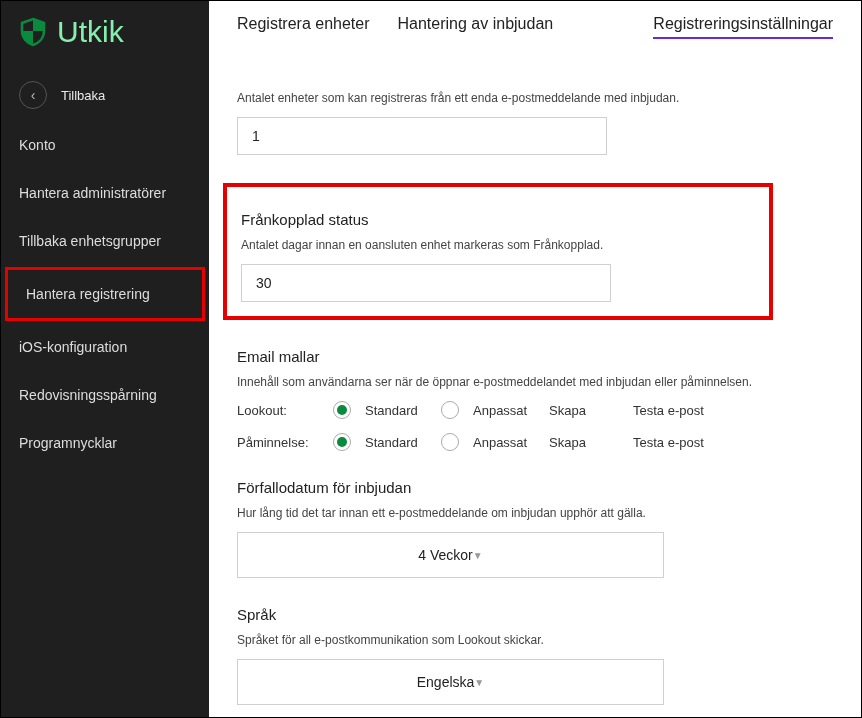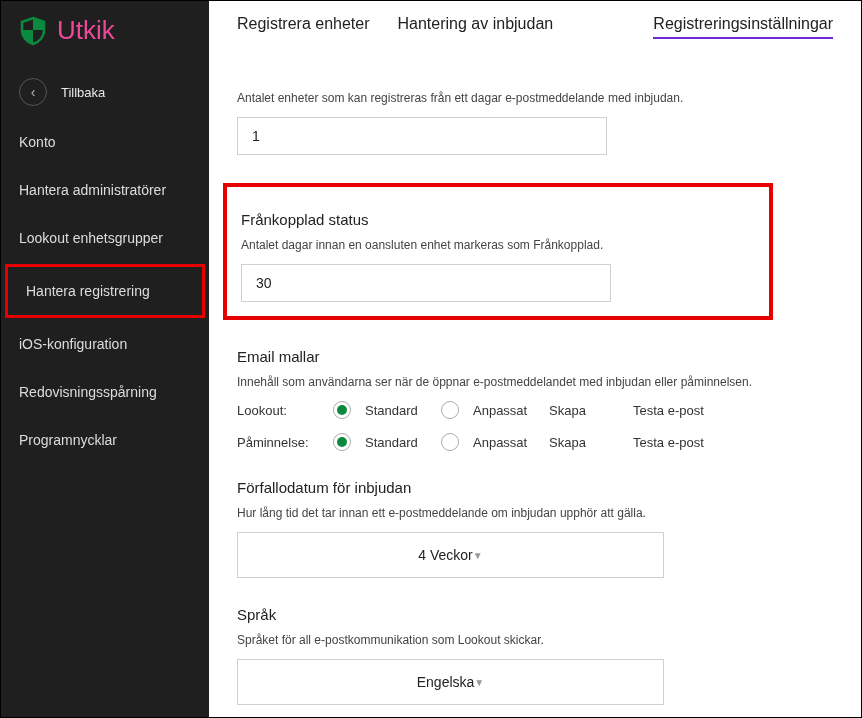--- a/index.html
+++ b/index.html
@@ -20,22 +20,22 @@
       color: #e8e8e8;
       display: flex;
       flex-direction: column;
       flex-shrink: 0;
     }
     .brand {
       display: flex;
       align-items: center;
       gap: 10px;
       padding: 14px 18px 20px 18px;
-      font-size: 26px;
-      color: #ec4899;
+      font-size: 30px;
+      color: #86efac;
     }
     .brand svg { flex-shrink: 0; }
     .back {
       display: flex;
       align-items: center;
       gap: 14px;
       padding: 12px 18px;
       cursor: pointer;
     }
     .back-circle {
@@ -157,37 +157,37 @@
       <span>Utkik</span>
     </div>
 
     <div class="back">
       <span class="back-circle">‹</span>
       <span>Tillbaka</span>
     </div>
 
     <div class="sidebar-item">Konto</div>
     <div class="sidebar-item">Hantera administratörer</div>
-    <div class="sidebar-item">Lookout enhetsgrupper</div>
+    <div class="sidebar-item">Tillbaka enhetsgrupper</div>
     <div class="sidebar-item selected">Hantera registrering</div>
     <div class="sidebar-item">iOS-konfiguration</div>
     <div class="sidebar-item">Redovisningsspårning</div>
     <div class="sidebar-item">Programnycklar</div>
   </aside>
 
   <main class="main">
     <div class="tabs">
       <div class="tab">Registrera enheter</div>
       <div class="tab">Hantering av inbjudan</div>
       <div class="tab-spacer"></div>
       <div class="tab active">Registreringsinställningar</div>
     </div>
 
     <div class="section">
-      <div class="section-desc">Antalet enheter som kan registreras från ett dagar e-postmeddelande med inbjudan.</div>
+      <div class="section-desc">Antalet enheter som kan registreras från ett enda e-postmeddelande med inbjudan.</div>
       <input class="text-input" value="1" style="">
     </div>
 
     <div class="section highlight-box">
       <div class="section-title">Frånkopplad status</div>
       <div class="section-desc">Antalet dagar innan en oansluten enhet markeras som Frånkopplad.</div>
       <input class="text-input" value="30" style="">
     </div>
 
     <div class="section">

